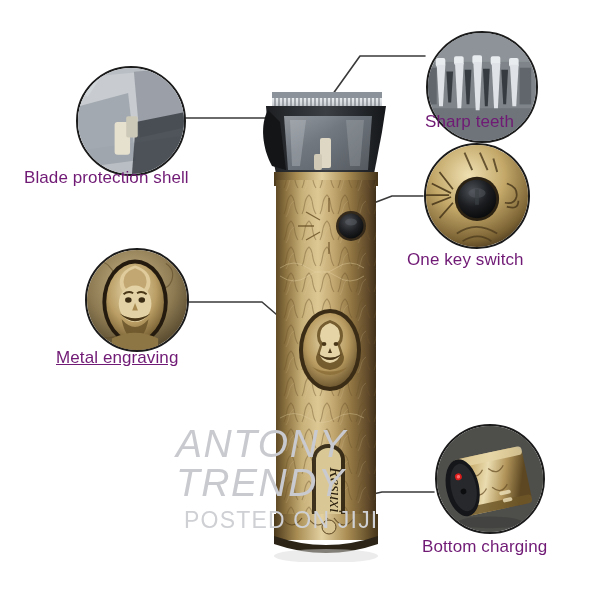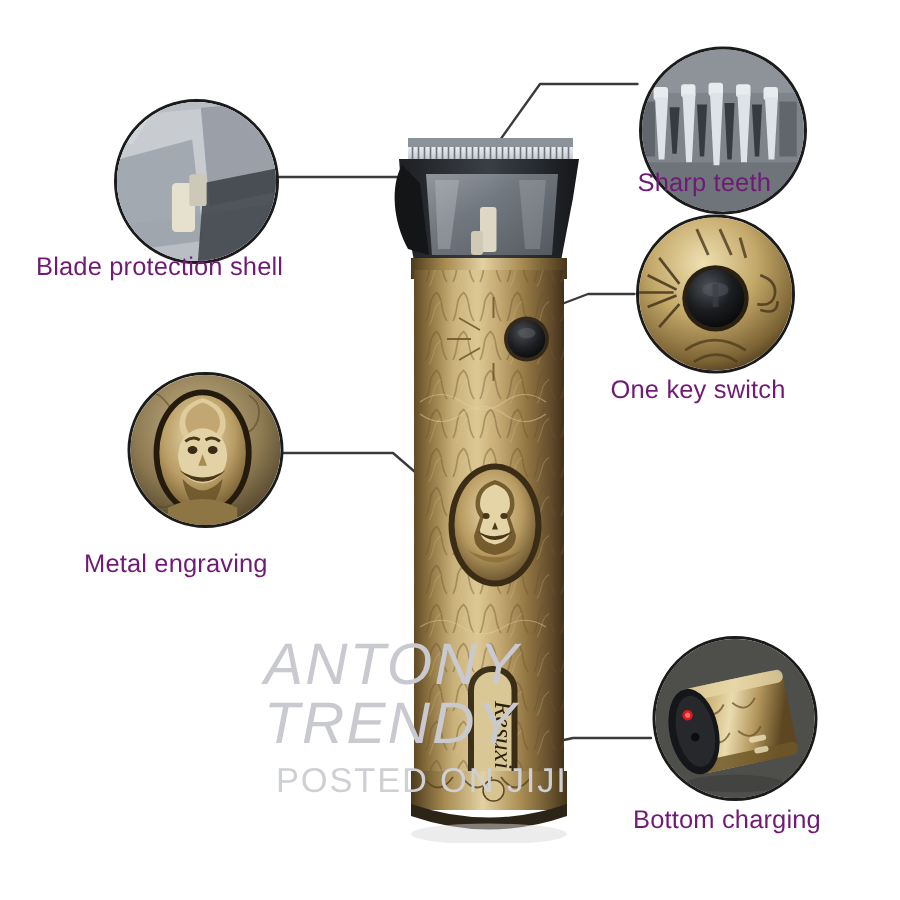--- a/index.html
+++ b/index.html
@@ -373,21 +373,21 @@
 
       <path d="M50,55 l-3,8 h6 Z" fill="#a98b51"></path>
 
       <path d="M34,66 q16,10 32,0 q-16,16 -32,0 Z" fill="#4a3818"></path>
 
       <path d="M36,72 q14,16 28,0 q-4,20 -14,22 q-10,-2 -14,-22 Z" fill="#6a5329" opacity="0.85"></path>
 
       <path d="M26,92 q24,-12 48,0 l0,12 l-48,0 Z" fill="#8e7644"></path>
     </svg>
   </div>
-  <div class="label" style="left:56px; top:366px;">Metal engraving</div>
+  <div class="label" style="left:56px; top:348px;text-decoration:underline;">Metal engraving</div>
 
   <div class="callout" style="left:435px; top:424px; width:110px; height:110px;">
     <svg class="inner" viewBox="0 0 110 110">
       <defs>
         <linearGradient id="bcGold" x1="0" y1="0" x2="1" y2="0.3">
           <stop offset="0%" stop-color="#6d5529"></stop>
           <stop offset="25%" stop-color="#c9ad6d"></stop>
           <stop offset="50%" stop-color="#eadcb0"></stop>
           <stop offset="75%" stop-color="#b2955a"></stop>
           <stop offset="100%" stop-color="#5c4722"></stop>

